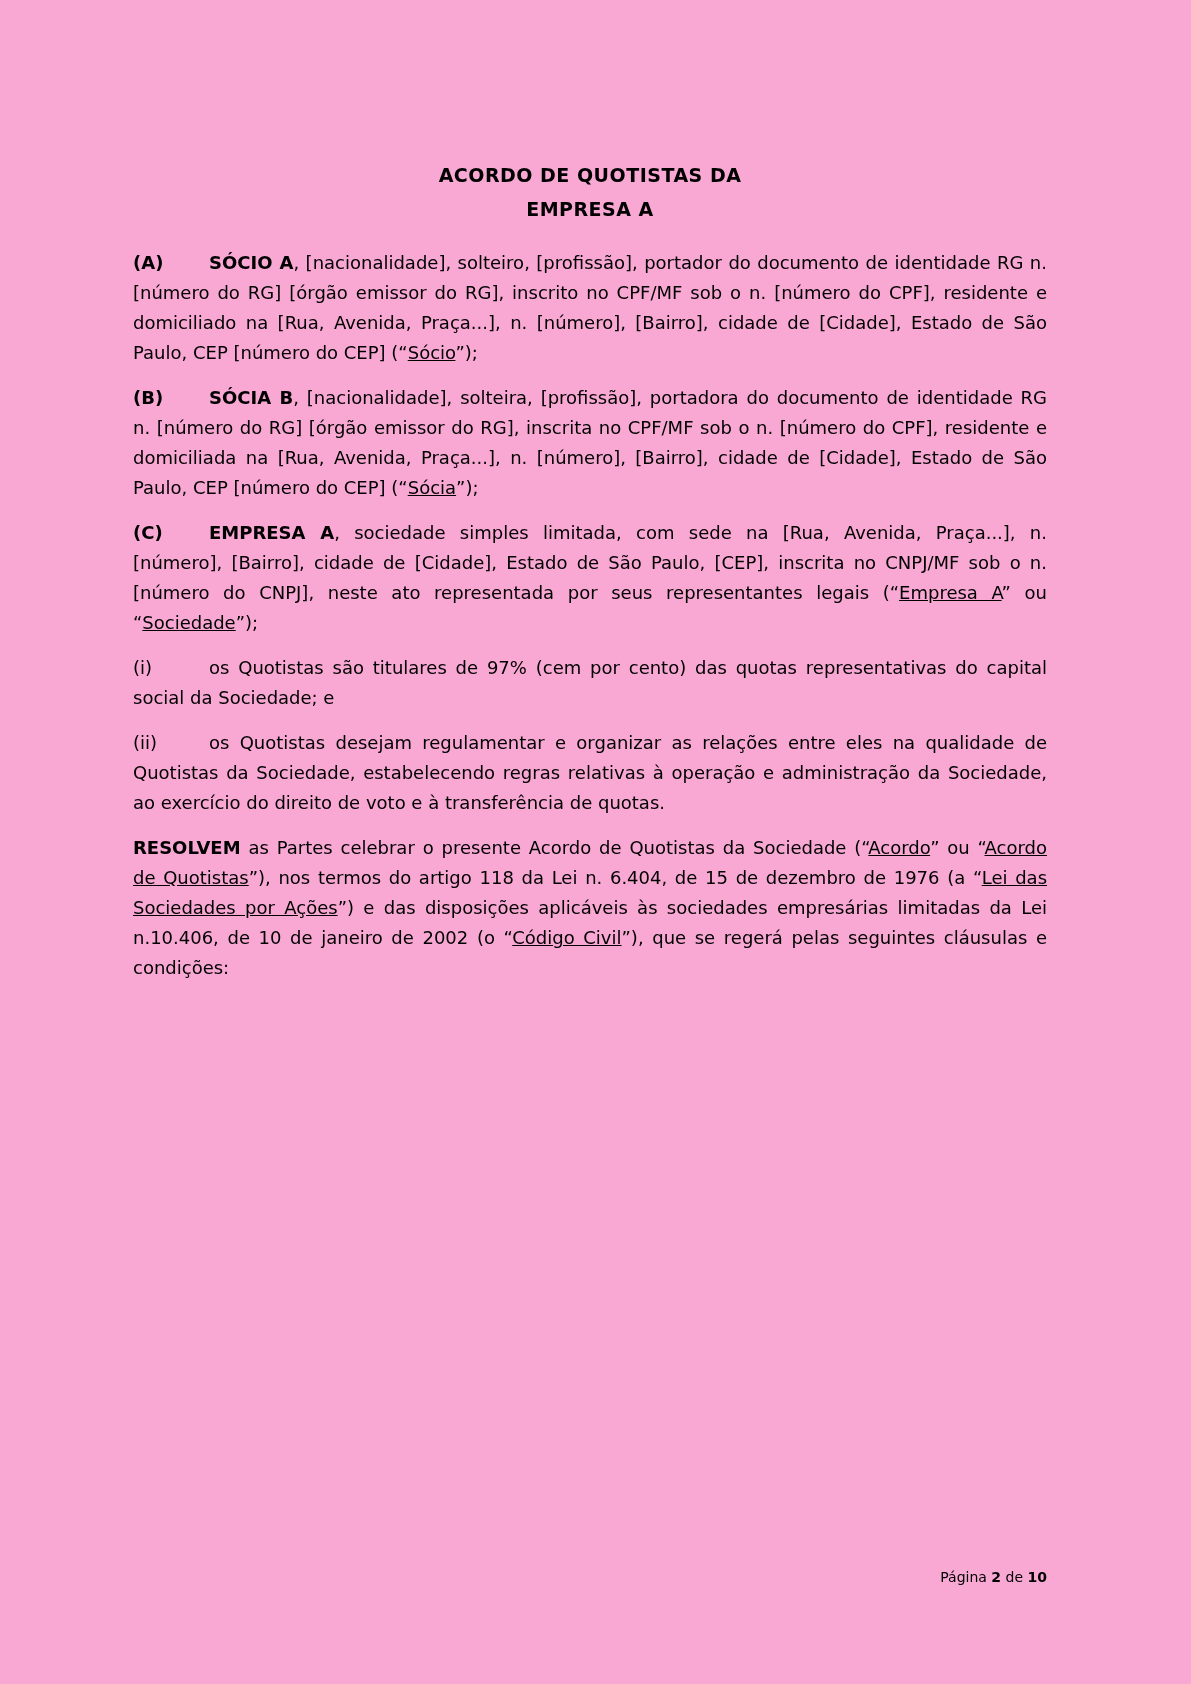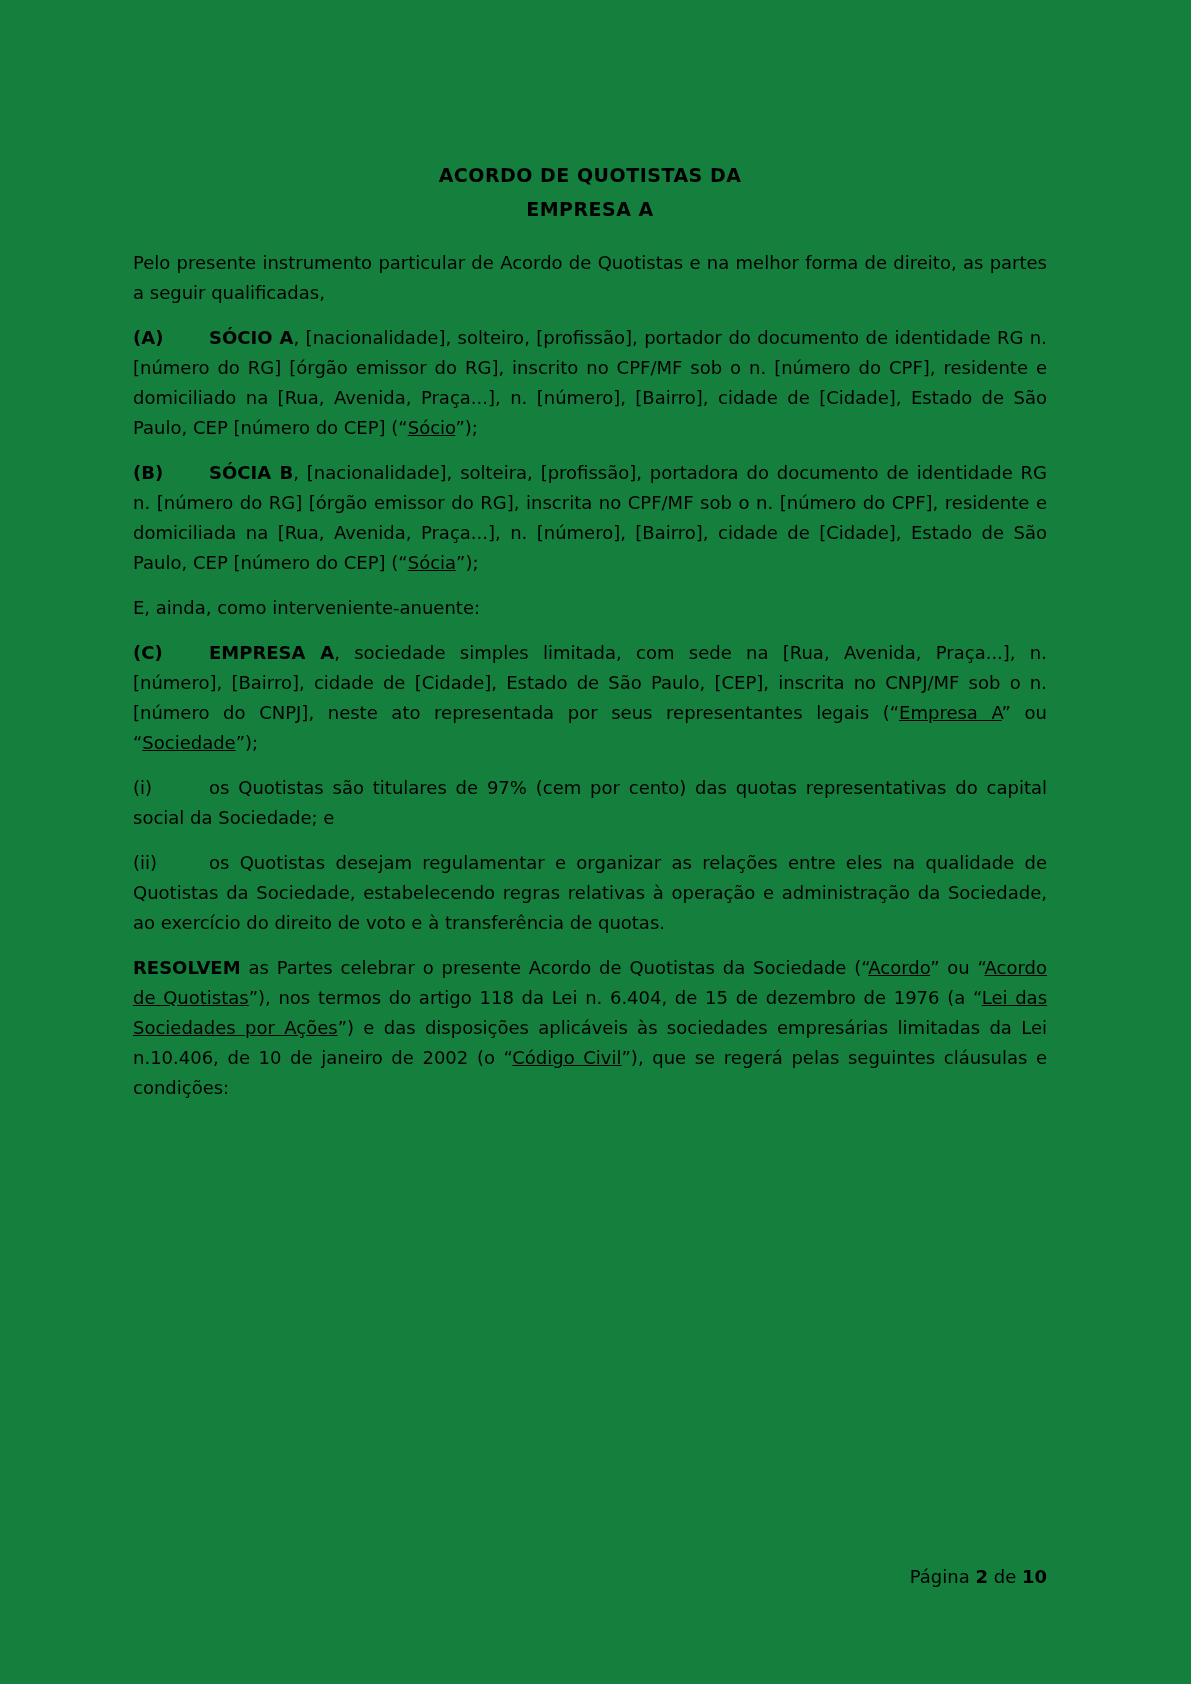--- a/index.html
+++ b/index.html
@@ -3,53 +3,51 @@
 <meta charset="utf-8">
 <style>
   * { box-sizing: border-box; }
   html, body { margin: 0; padding: 0; }
   body {
     width: 1191px; height: 1684px;
     background: #ffffff; color: #000000;
     font-family: "DejaVu Sans", "Liberation Sans", sans-serif;
     position: relative; overflow: hidden;
   }
-  .page { position: absolute; inset: 0; background: #15803d; }
+  .page { position: absolute; inset: 0; background: #f9a8d4; }
   .content { position: absolute; left: 133px; top: 158px; width: 914px; }
   .doc-title {
     font-size: 19px; font-weight: bold; text-align: center;
     line-height: 34px; letter-spacing: 0.5px; margin: 0 0 22px 0;
   }
   .content p {
     margin: 0 0 15px 0; font-size: 18px; line-height: 30px;
     text-align: justify; text-justify: inter-word;
   }
   .content p.gap-before { margin-top: 30px; }
   .tab-label { display: inline-block; min-width: 76px; }
   .b { font-weight: bold; }
   .u { text-decoration: underline; margin-top: 12px; }
   .footer {
     position: absolute; top: 1566px; right: 144px;
-    font-size: 18px; line-height: 22px; white-space: nowrap; margin-left: 27px;
+    font-size: 14px; line-height: 22px; white-space: nowrap; margin-left: 27px;
   }
 </style>
 </head>
 <body>
 
 <div class="page">
   <div class="content">
     <h1 class="doc-title">
       <div>ACORDO DE QUOTISTAS DA</div>
       <div>EMPRESA A</div>
     </h1>
     <div>
-        <p><span>Pelo presente instrumento particular de Acordo de Quotistas e na melhor forma de direito, as partes a seguir qualificadas,</span></p>
         <p><span class="tab-label b">(A)</span><span class="b">SÓCIO A</span><span>, [nacionalidade], solteiro, [profissão], portador do documento de identidade RG n. [número do RG] [órgão emissor do RG], inscrito no CPF/MF sob o n. [número do CPF], residente e domiciliado na [Rua, Avenida, Praça...], n. [número], [Bairro], cidade de [Cidade], Estado de São Paulo, CEP [número do CEP] (“</span><span class="u">Sócio</span><span>”);</span></p>
         <p><span class="tab-label b">(B)</span><span class="b">SÓCIA B</span><span>, [nacionalidade], solteira, [profissão], portadora do documento de identidade RG n. [número do RG] [órgão emissor do RG], inscrita no CPF/MF sob o n. [número do CPF], residente e domiciliada na [Rua, Avenida, Praça...], n. [número], [Bairro], cidade de [Cidade], Estado de São Paulo, CEP [número do CEP] (“</span><span class="u">Sócia</span><span>”);</span></p>
-        <p><span>E, ainda, como interveniente-anuente:</span></p>
         <p><span class="tab-label b">(C)</span><span class="b">EMPRESA A</span><span>, sociedade simples limitada, com sede na [Rua, Avenida, Praça...], n. [número], [Bairro], cidade de [Cidade], Estado de São Paulo, [CEP], inscrita no CNPJ/MF sob o n. [número do CNPJ], neste ato representada por seus representantes legais (“</span><span class="u">Empresa A</span><span>” ou “</span><span class="u">Sociedade</span><span>”);</span></p>
         <p><span class="tab-label">(i)</span><span>os Quotistas são titulares de 97% (cem por cento) das quotas representativas do capital social da Sociedade; e</span></p>
         <p><span class="tab-label">(ii)</span><span>os Quotistas desejam regulamentar e organizar as relações entre eles na qualidade de Quotistas da Sociedade, estabelecendo regras relativas à operação e administração da Sociedade, ao exercício do direito de voto e à transferência de quotas.</span></p>
         <p><span class="b">RESOLVEM</span><span> as Partes celebrar o presente Acordo de Quotistas da Sociedade (“</span><span class="u">Acordo</span><span>” ou “</span><span class="u">Acordo de Quotistas</span><span>”), nos termos do artigo 118 da Lei n. 6.404, de 15 de dezembro de 1976 (a “</span><span class="u">Lei das Sociedades por Ações</span><span>”) e das disposições aplicáveis às sociedades empresárias limitadas da Lei n.10.406, de 10 de janeiro de 2002 (o “</span><span class="u">Código Civil</span><span>”), que se regerá pelas seguintes cláusulas e condições:</span></p>
       </div>
   </div>
   <div class="footer"><span>Página </span><span class="b">2</span><span> de </span><span class="b">10</span></div>
 </div>
 
 </body></html>

